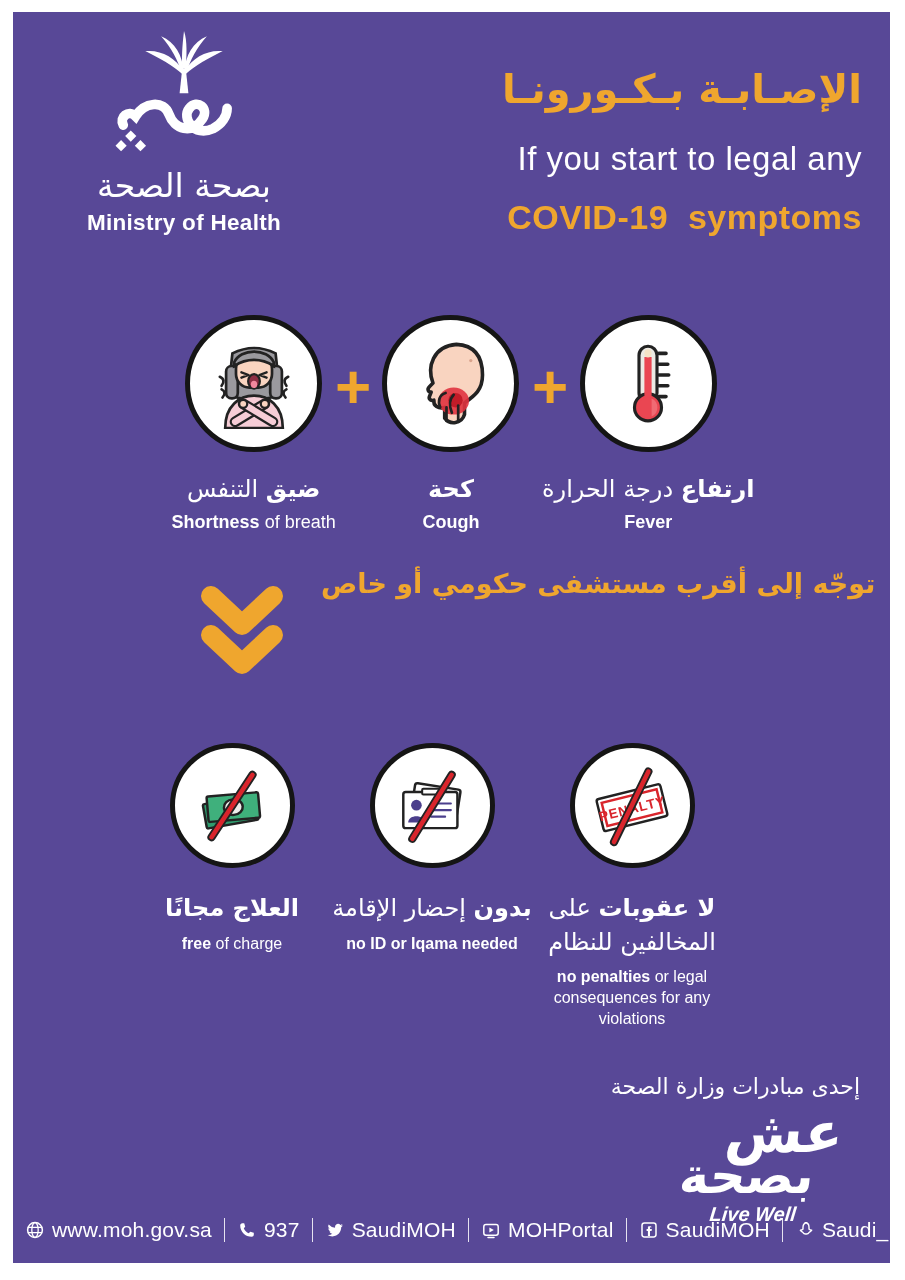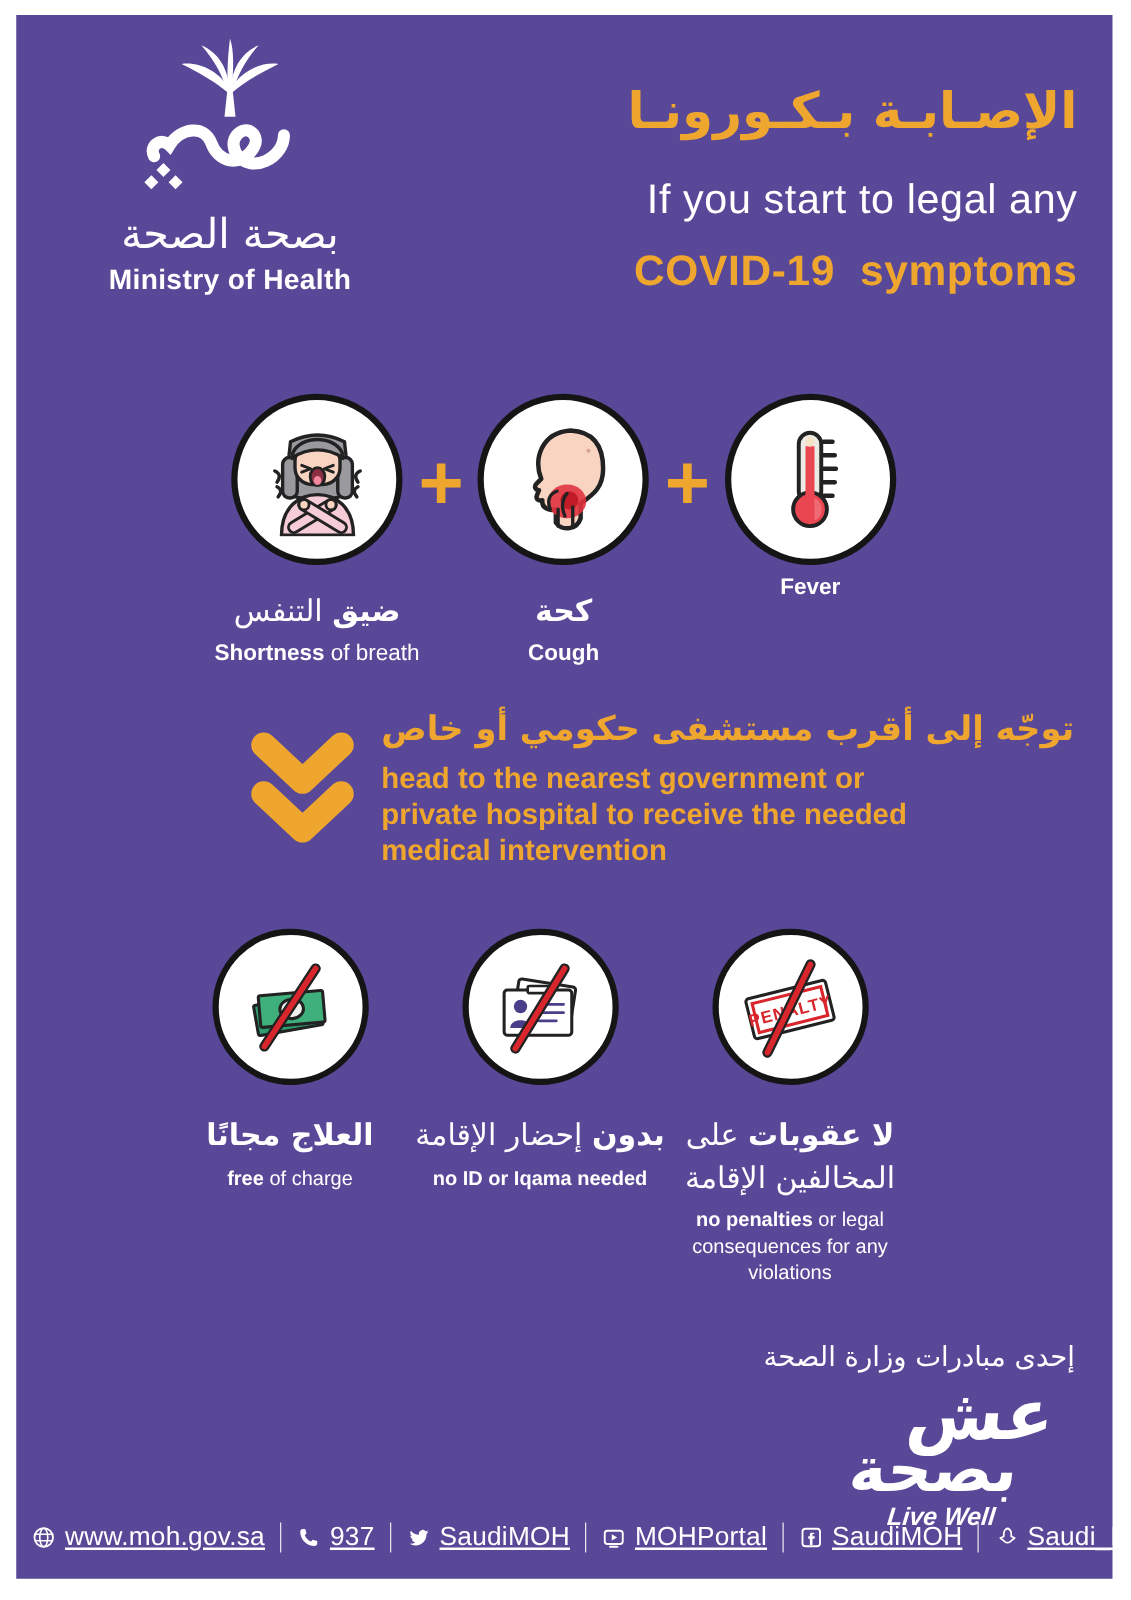--- a/index.html
+++ b/index.html
@@ -32,21 +32,21 @@
 
   .sym-row{position:absolute;left:142px;top:303px;width:592px;display:flex;}
   .sym-col{width:197.3px;display:flex;flex-direction:column;align-items:center;}
   .plus{position:absolute;top:36px;transform:translateX(-50%);
     font-size:62px;font-weight:800;color:#EFA62E;}
   .plus-1{left:198px;} .plus-2{left:395px;}
   .lbl-ar{margin-top:22px;font-size:24px;white-space:nowrap;line-height:1.3;}
   .lbl-en{margin-top:6px;font-size:18px;white-space:nowrap;line-height:1.3;}
 
   
-  .directive{position:absolute;left:186px;top:556px;display:flex;gap:20px;align-items:flex-start;}
+  .directive{position:absolute;left:186px;top:556px;display:flex;gap:36px;align-items:flex-start;}
   .chev{width:86px;height:96px;flex:none;margin-top:14px;}
   .dir-ar{font-size:27px;font-weight:700;text-align:left;direction:rtl;}
   .dir-en{font-size:23.5px;font-weight:700;line-height:29px;margin-top:9px;}
 
   
   .ben-row{position:absolute;left:119px;top:731px;width:600px;display:flex;}
   .ben-col{width:200px;display:flex;flex-direction:column;align-items:center;text-align:center;}
   .ben-ar{margin-top:24px;font-size:24px;line-height:1.4;max-width:205px;}
   .ben-en{margin-top:8px;font-size:16px;line-height:1.3;max-width:200px;}
 
@@ -54,21 +54,21 @@
   .note{position:absolute;right:30px;top:1062px;font-size:22px;letter-spacing:.5px;}
   .livewell{position:absolute;left:655px;top:1094px;width:180px;text-align:center;
     transform:skewX(-6deg);}
   .lw-ar1{font-size:56px;font-weight:700;line-height:.95;padding-left:46px;
     font-family:"DejaVu Sans",sans-serif;}
   .lw-ar2{font-size:50px;font-weight:700;line-height:.95;margin-top:-6px;padding-right:20px;
     font-family:"DejaVu Sans",sans-serif;}
   .lw-en{font-size:20px;font-weight:600;margin-top:2px;font-style:italic;}
 
   .footer{position:absolute;left:0;top:1206px;width:100%;display:flex;
-    justify-content:flex-start;align-items:center;text-decoration:underline;}
+    justify-content:flex-start;align-items:center;}
   .f-item{display:flex;align-items:center;gap:7px;padding:0 12px;font-size:21px;
     letter-spacing:.2px;}
   .f-item + .f-item{border-left:1.5px solid rgba(255,255,255,.85);}
   .f-ico{width:20px;height:20px;flex:none;display:block;}
 </style>
 </head>
 <body>
 
 <div class="page">
  <div class="poster">
@@ -147,36 +147,32 @@
         <svg width="90" height="90" viewBox="0 0 100 100">
           <path d="M62 16 h8 M62 28 h10 M62 40 h11 M62 52 h10 M62 64 h8" stroke="#222" stroke-width="4" stroke-linecap="round"></path>
           <rect x="40" y="8" width="20" height="62" rx="10" fill="#eceae4" stroke="#222" stroke-width="3.5"></rect>
           <circle cx="50" cy="76" r="15" fill="#ea4652" stroke="#222" stroke-width="3.5"></circle>
           <rect x="46" y="20" width="8" height="48" fill="#ea4652"></rect>
           <ellipse cx="50" cy="16" rx="4" ry="4.5" fill="#f4e3c6"></ellipse>
           <circle cx="50" cy="76" r="11" fill="#ea4652"></circle>
           <path d="M54 66 a11 11 0 0 1 0 20" fill="#f06a73" stroke="none"></path>
         </svg>
       </div>
+      <div class="lbl-ar ar"><b>ارتفاع</b><span> درجة الحرارة</span></div>
       <div class="lbl-en"><b>Fever</b><span></span></div>
     </div>
   </div>
 
   <div class="directive">
     <svg class="chev" viewBox="0 0 86 96">
       <path d="M12 14 L43 43 L74 14" fill="none" stroke="#EFA62E" stroke-width="20" stroke-linecap="round" stroke-linejoin="round"></path>
       <path d="M12 53 L43 82 L74 53" fill="none" stroke="#EFA62E" stroke-width="20" stroke-linecap="round" stroke-linejoin="round"></path>
     </svg>
     <div>
       <div class="dir-ar ar orange">توجّه إلى أقرب مستشفى حكومي أو خاص</div>
-      <div class="dir-en orange">
-        <div>head to the nearest government or</div>
-        <div>private hospital to receive the needed</div>
-        <div>medical intervention</div>
-      </div>
     </div>
   </div>
 
   <div class="ben-row">
 
     <div class="ben-col">
       <div class="circle c2">
         <svg width="82" height="82" viewBox="0 0 100 100">
           <g transform="rotate(-10 50 55)">
             <rect x="16" y="42" width="64" height="30" rx="2" fill="#2f9c6e" stroke="#222" stroke-width="3"></rect>
@@ -217,21 +213,21 @@
         <svg width="82" height="82" viewBox="0 0 100 100">
           <g transform="rotate(-14 50 52)">
             <rect x="10" y="32" width="80" height="40" rx="3" fill="#ffffff" stroke="#222" stroke-width="3"></rect>
             <rect x="15.5" y="37.5" width="69" height="29" fill="none" stroke="#d9252c" stroke-width="3"></rect>
             <text x="50" y="59" text-anchor="middle" font-size="16.5" font-weight="bold" font-family="Liberation Sans, sans-serif" fill="#d9252c" letter-spacing="1">PENALTY</text>
           </g>
           <path d="M70 8 L28 94" stroke="#222" stroke-width="10" stroke-linecap="round"></path>
           <path d="M70 8 L28 94" stroke="#d9252c" stroke-width="5.5" stroke-linecap="round"></path>
         </svg>
       </div>
-      <div class="ben-ar ar"><b>لا عقوبات</b><span> على المخالفين الإقامة</span></div>
+      <div class="ben-ar ar"><b>لا عقوبات</b><span> على المخالفين للنظام</span></div>
       <div class="ben-en" style="max-width:212px;"><b>no penalties</b><span> or legal consequences for any violations</span></div>
     </div>
   </div>
 
   <div class="note ar">إحدى مبادرات وزارة الصحة</div>
 
   <div class="livewell">
     <div class="lw-ar1">عش</div>
     <div class="lw-ar2">بصحة</div>
     <div class="lw-en">Live Well</div>

